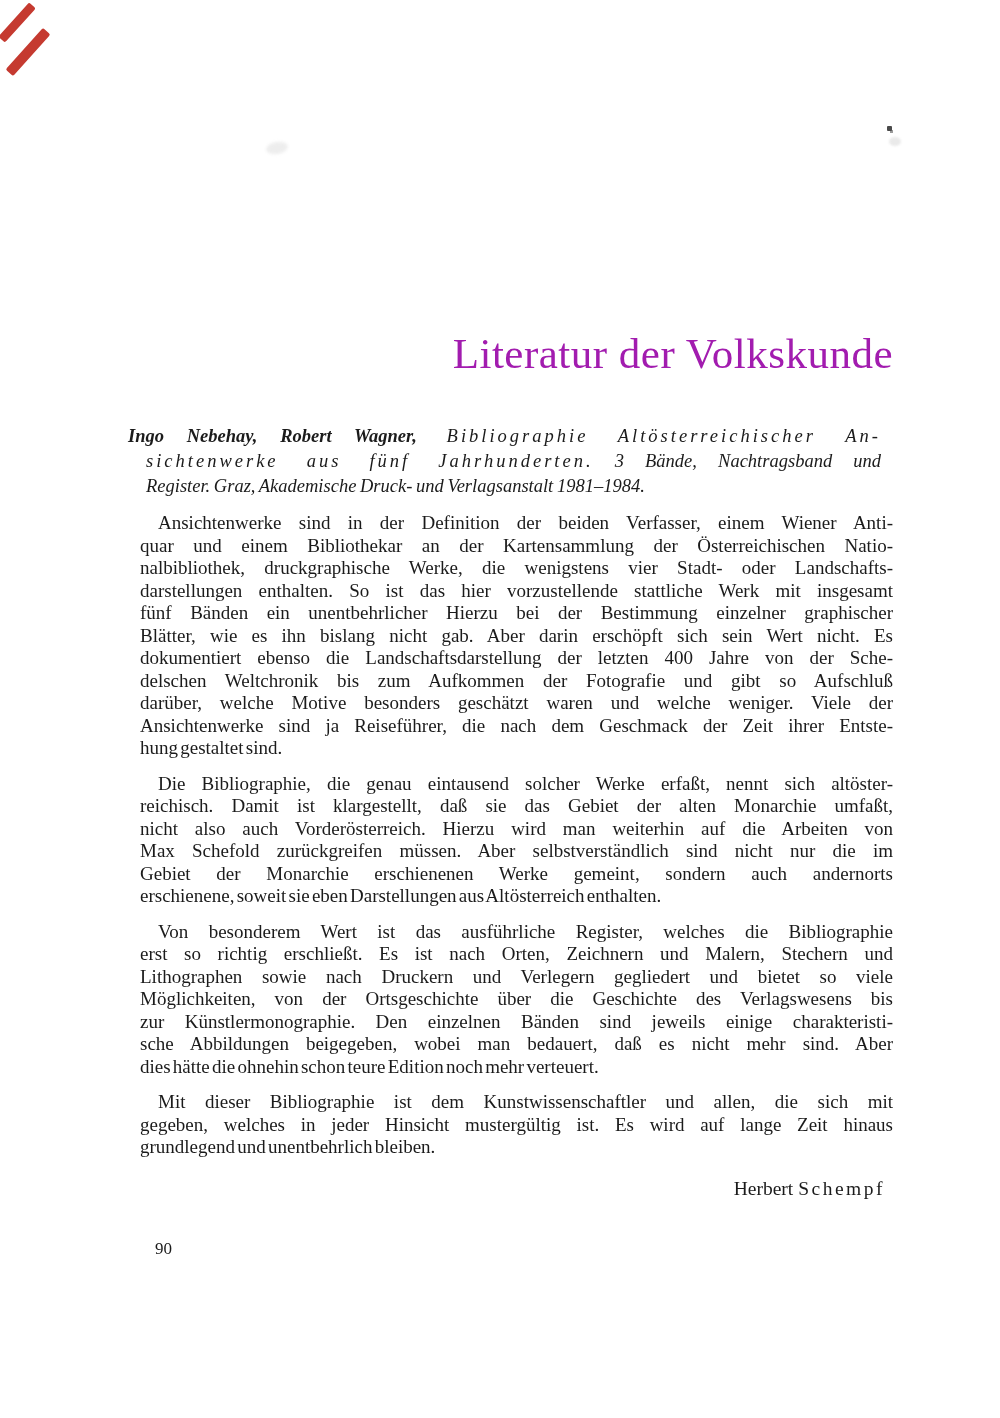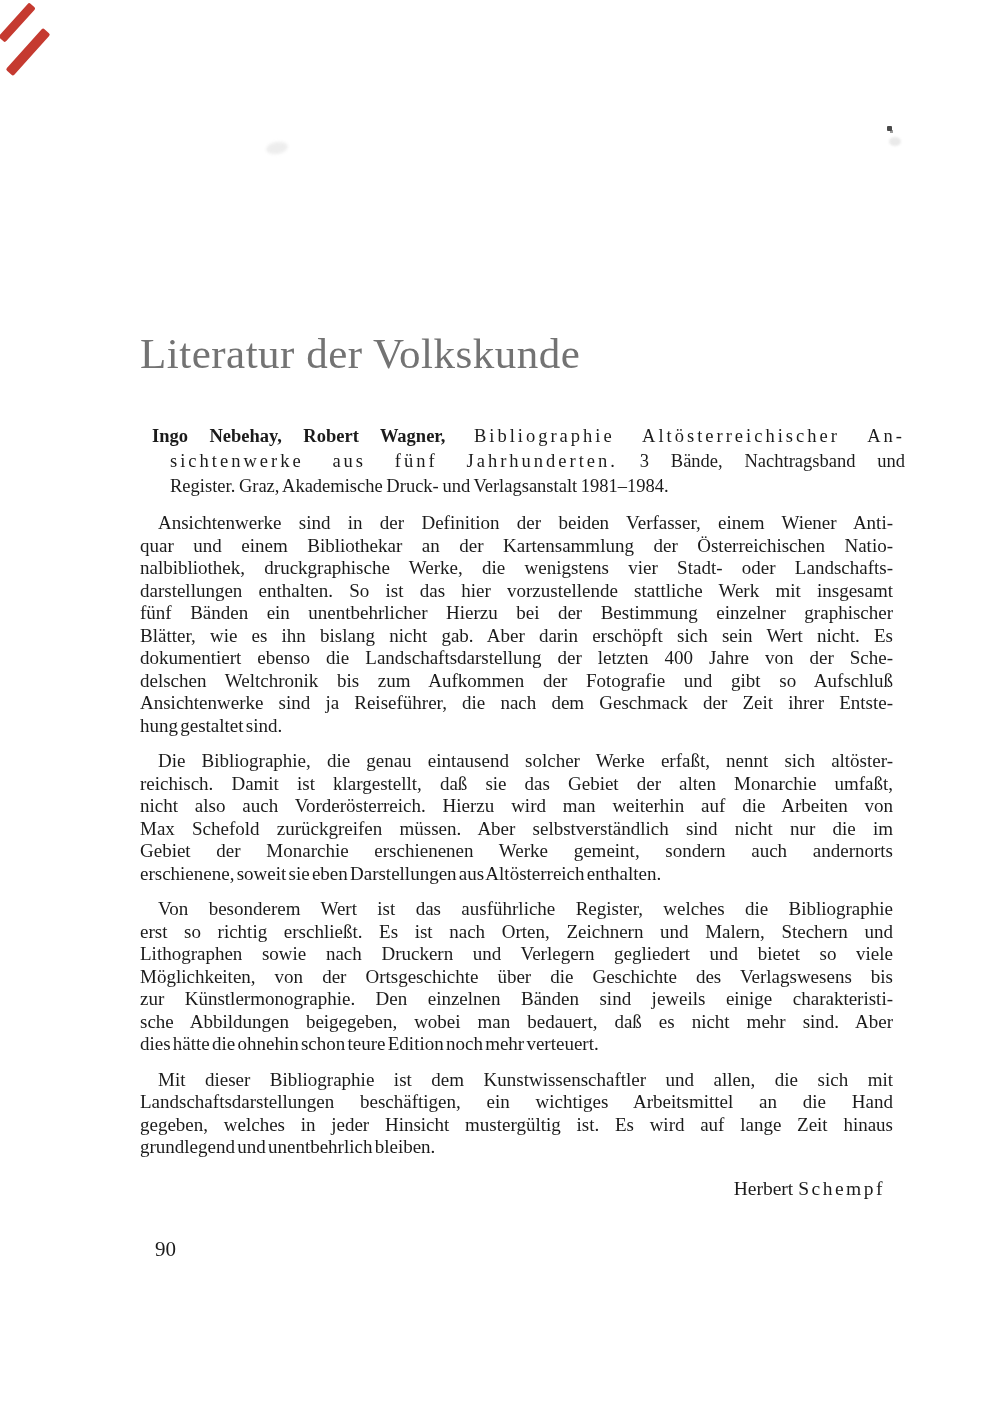--- a/index.html
+++ b/index.html
@@ -13,37 +13,38 @@
     color: #1b1b1b;
   }
 
   
   .title {
     position: absolute;
     left: 140px;
     top: 328px;
     width: 753px;
     margin: 0;
-    text-align: left;
+    text-align: right;
     font-size: 43px;
     font-weight: normal;
     letter-spacing: 0.5px;
     line-height: 52px;
-    color: #737373;
+    color: #a21caf;
   }
 
   
   .bib {
     position: absolute;
-    left: 152px;
+    left: 128px;
     top: 424px;
     width: 753px;
     font-size: 18.5px;
     line-height: 25px;
     word-spacing: -1px;
+    font-style: italic;
   }
   .bline { white-space: normal; }
   .bline.just { text-align: justify; text-align-last: justify; }
   .bline.ind { padding-left: 18px; }
   .bline .bold { font-weight: bold; }
   .bline .spaced { letter-spacing: 3px; word-spacing: 3px; }
   .bline .normal { letter-spacing: 0; }
 
   
   .paras {
@@ -70,21 +71,21 @@
     font-size: 19.5px;
     line-height: 23px;
   }
   .signature .surname { letter-spacing: 2.5px; }
 
   
   .pageno {
     position: absolute;
     left: 155px;
     top: 1237px;
-    font-size: 21px;
+    font-size: 17px;
     line-height: 24px;
   }
 
   
   .red-mark { position: absolute; border-radius: 2px; }
   .red-mark.m1 {
     left: -6px; top: 18px; width: 46px; height: 9px;
     transform: rotate(-48deg);
   }
   .red-mark.m2 {
@@ -137,20 +138,21 @@
   <div class="paras" id="paras">
       <div class="para">
         <div class="line ind">Ansichtenwerke sind in der Definition der beiden Verfasser, einem Wiener Anti-</div>
         <div class="line">quar und einem Bibliothekar an der Kartensammlung der Österreichischen Natio-</div>
         <div class="line">nalbibliothek, druckgraphische Werke, die wenigstens vier Stadt- oder Landschafts-</div>
         <div class="line">darstellungen enthalten. So ist das hier vorzustellende stattliche Werk mit insgesamt</div>
         <div class="line">fünf Bänden ein unentbehrlicher Hierzu bei der Bestimmung einzelner graphischer</div>
         <div class="line">Blätter, wie es ihn bislang nicht gab. Aber darin erschöpft sich sein Wert nicht. Es</div>
         <div class="line">dokumentiert ebenso die Landschaftsdarstellung der letzten 400 Jahre von der Sche-</div>
         <div class="line">delschen Weltchronik bis zum Aufkommen der Fotografie und gibt so Aufschluß</div>
+        <div class="line">darüber, welche Motive besonders geschätzt waren und welche weniger. Viele der</div>
         <div class="line">Ansichtenwerke sind ja Reiseführer, die nach dem Geschmack der Zeit ihrer Entste-</div>
         <div class="line last">hung gestaltet sind.</div>
       </div>
       <div class="para">
         <div class="line ind">Die Bibliographie, die genau eintausend solcher Werke erfaßt, nennt sich altöster-</div>
         <div class="line">reichisch. Damit ist klargestellt, daß sie das Gebiet der alten Monarchie umfaßt,</div>
         <div class="line">nicht also auch Vorderösterreich. Hierzu wird man weiterhin auf die Arbeiten von</div>
         <div class="line">Max Schefold zurückgreifen müssen. Aber selbstverständlich sind nicht nur die im</div>
         <div class="line">Gebiet der Monarchie erschienenen Werke gemeint, sondern auch andernorts</div>
         <div class="line last">erschienene, soweit sie eben Darstellungen aus Altösterreich enthalten.</div>
@@ -159,21 +161,20 @@
         <div class="line ind">Von besonderem Wert ist das ausführliche Register, welches die Bibliographie</div>
         <div class="line">erst so richtig erschließt. Es ist nach Orten, Zeichnern und Malern, Stechern und</div>
         <div class="line">Lithographen sowie nach Druckern und Verlegern gegliedert und bietet so viele</div>
         <div class="line">Möglichkeiten, von der Ortsgeschichte über die Geschichte des Verlagswesens bis</div>
         <div class="line">zur Künstlermonographie. Den einzelnen Bänden sind jeweils einige charakteristi-</div>
         <div class="line">sche Abbildungen beigegeben, wobei man bedauert, daß es nicht mehr sind. Aber</div>
         <div class="line last">dies hätte die ohnehin schon teure Edition noch mehr verteuert.</div>
       </div>
       <div class="para">
         <div class="line ind">Mit dieser Bibliographie ist dem Kunstwissenschaftler und allen, die sich mit</div>
-        <div class="line">Landschaftsdarstellungen beschäftigen, ein wichtiges Arbeitsmittel an die Hand</div>
         <div class="line">gegeben, welches in jeder Hinsicht mustergültig ist. Es wird auf lange Zeit hinaus</div>
         <div class="line last">grundlegend und unentbehrlich bleiben.</div>
       </div>
     </div>
 
   <div class="signature">
     <span>Herbert</span>
     <span class="surname">Schempf</span>
   </div>
 

